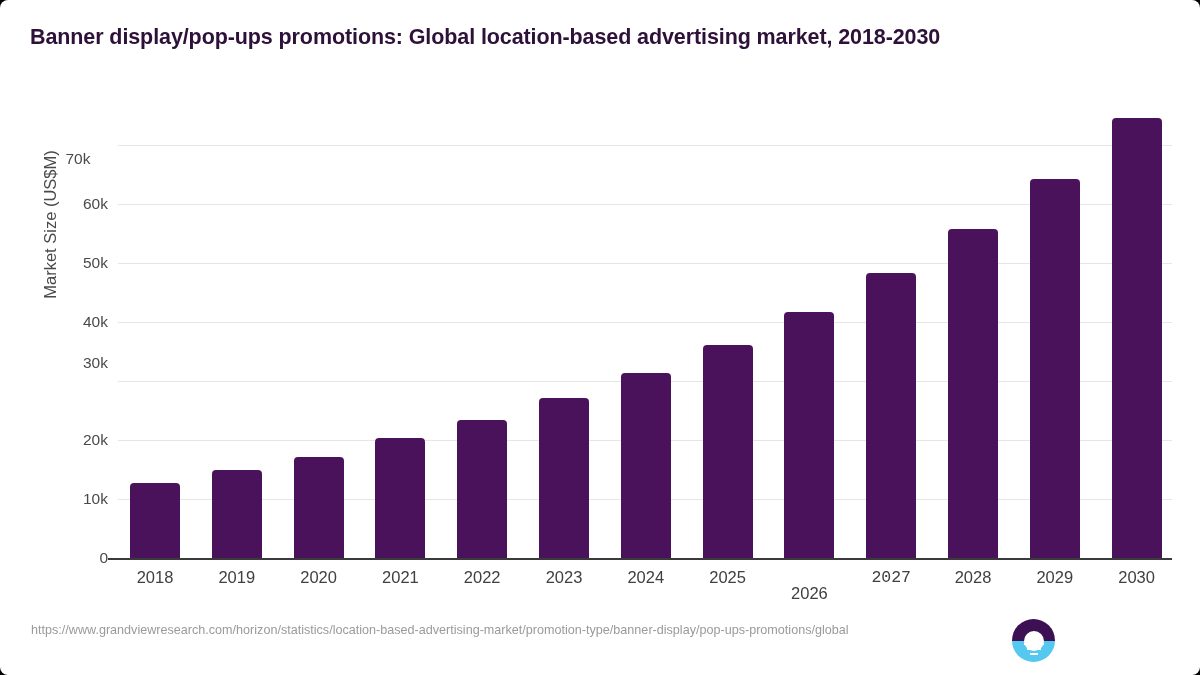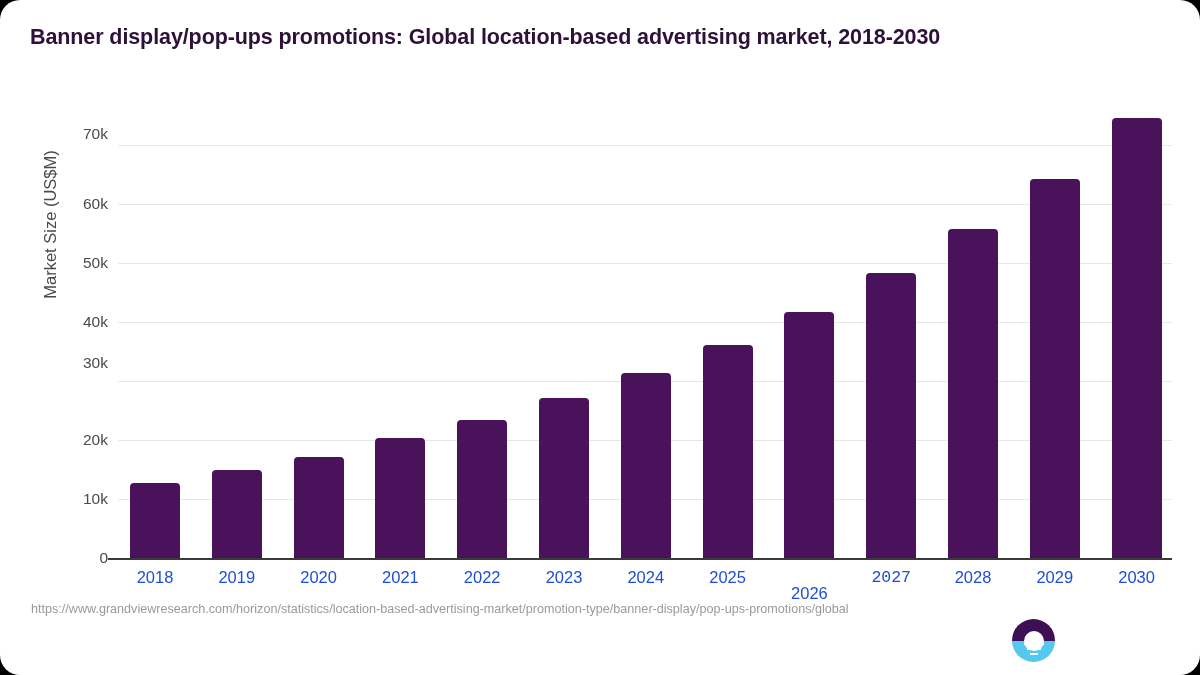--- a/index.html
+++ b/index.html
@@ -12,21 +12,21 @@
     height: 675px;
     font-family: "Liberation Sans", sans-serif;
     overflow: hidden;
   }
   .card {
     position: absolute;
     left: 0; top: 0;
     width: 1200px;
     height: 675px;
     background: #ffffff;
-    border-radius: 20px;
+    border-radius: 8px;
     box-sizing: border-box;
     overflow: hidden;
   }
   .chart-title {
     position: absolute;
     left: 30px;
     top: 25px;
     width: 1140px;
     font-size: 21.5px;
     font-weight: bold;
@@ -93,28 +93,28 @@
     width: 50px;
     background: #4b125c;
     border-radius: 4px 4px 0 0;
   }
   .xtick {
     position: absolute;
     top: 568px;
     width: 92px;
     text-align: center;
     font-size: 16.5px;
-    color: #1d4ed8;
+    color: #404040;
   }
 
   
   .footer-url {
     position: absolute;
     left: 31px;
-    top: 600px;
+    top: 621px;
     width: 910px;
     font-size: 12.6px;
     color: #9a9a9a;
     line-height: 1.45;
     word-break: break-all;
   }
   .logo {
     position: absolute;
     left: 1010px;
     top: 617px;
@@ -193,21 +193,21 @@
         <div class="gridline" style="top: 145px;"></div>
       </div>
     <div id="ytick-layer">
         <div class="ytick" style="top: 558px;">0</div>
         <div class="ytick" style="top: 499px; text-align: right;">10k</div>
         <div class="ytick" style="top: 440px;">20k</div>
         <div class="ytick" style="top: 363px;">30k</div>
         <div class="ytick" style="top: 322px;">40k</div>
         <div class="ytick" style="top: 263px;">50k</div>
         <div class="ytick" style="top: 204px;">60k</div>
-        <div class="ytick" style="top: 134px;">70k</div>
+        <div class="ytick" style="top: 159px; text-align: center;">70k</div>
       </div>
 
     <div class="baseline" style="top:558px;"></div>
 
     <div class="bars" id="bar-layer">
         <div class="bar" title="2018: 12700" style="left: 130px; width: 50px; height: 74.93px; top: 483.07px; background: rgb(75, 18, 92);"></div>
         <div class="bar" title="2019: 14900" style="left: 211.8px; width: 50px; height: 87.91px; top: 470.09px; background: rgb(75, 18, 92);"></div>
         <div class="bar" title="2020: 17100" style="left: 293.6px; width: 50px; height: 100.89px; top: 457.11px; background: rgb(75, 18, 92);"></div>
         <div class="bar" title="2021: 20300" style="left: 375.4px; width: 50px; height: 119.77px; top: 438.23px; background: rgb(75, 18, 92);"></div>
         <div class="bar" title="2022: 23400" style="left: 457.2px; width: 50px; height: 138.06px; top: 419.94px; background: rgb(75, 18, 92);"></div>

